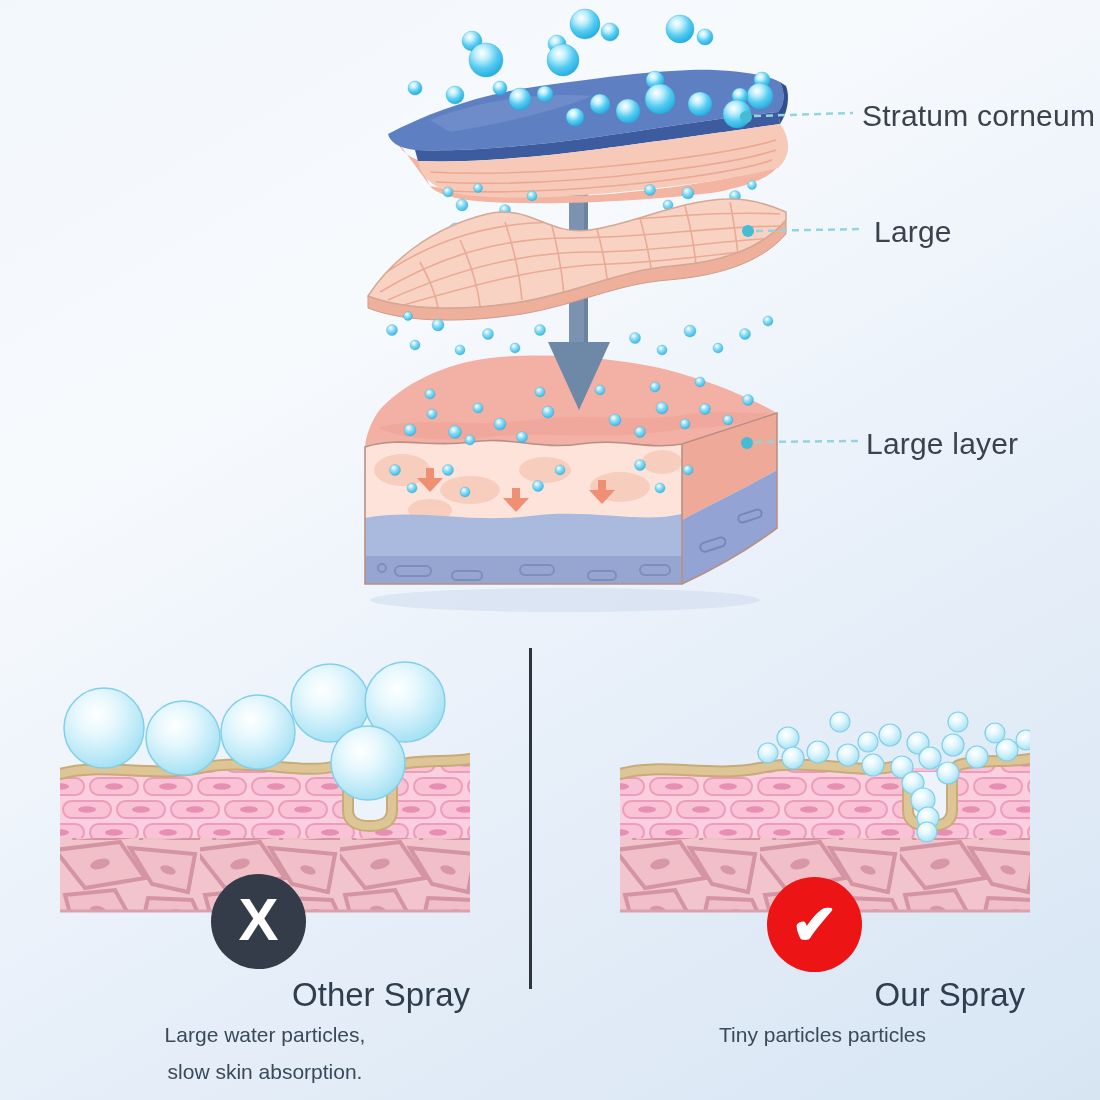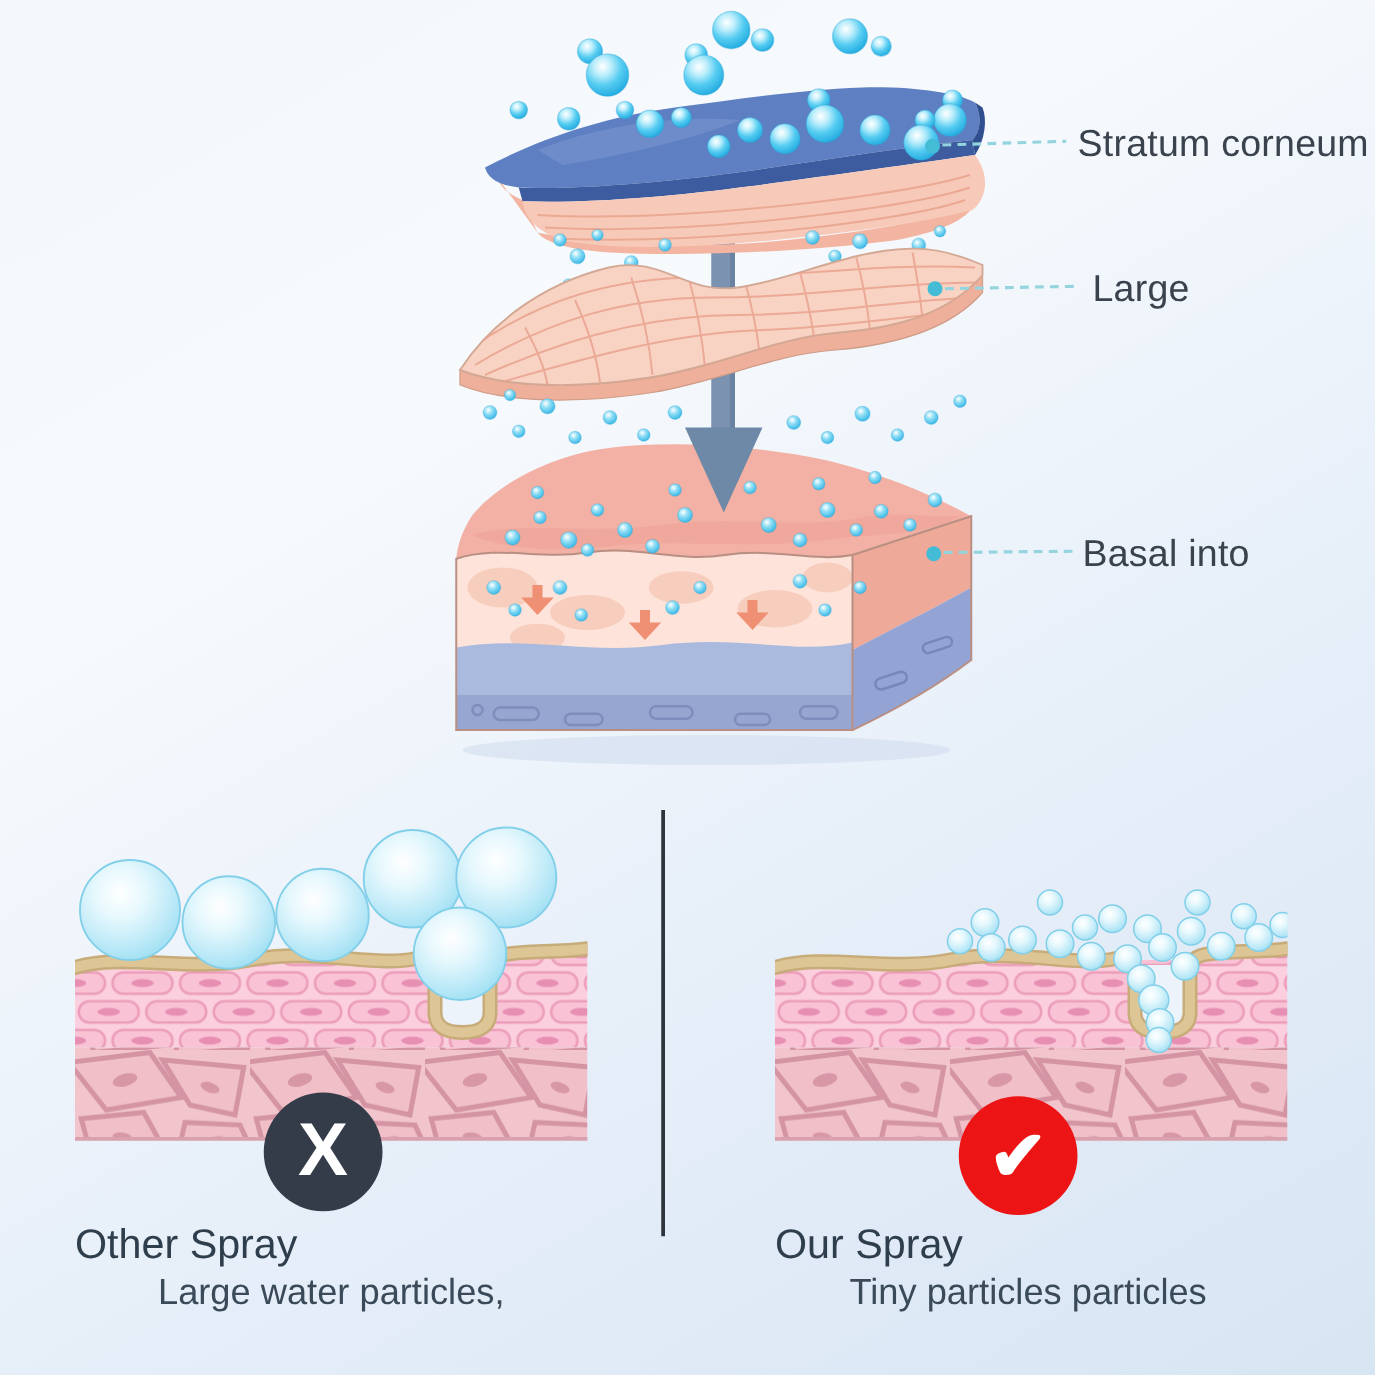--- a/index.html
+++ b/index.html
@@ -7,22 +7,22 @@
     width:1100px;height:1100px;overflow:hidden;position:relative;
     font-family:"Liberation Sans", sans-serif;
     background:linear-gradient(150deg,#f2f7fc 0%,#f7fafd 30%,#e7eff9 62%,#d7e5f3 100%);
   }
   .abs{position:absolute;}
   .layer-label{
     font-size:30px;color:#3a424d;letter-spacing:.2px;white-space:nowrap;
   }
   .divider{width:3px;background:#2e343c;}
   .panel{width:410px;height:262px;}
-  .caption-title{font-size:33px;color:#2f3e4c;text-align:left;white-space:nowrap;}
-  .caption-desc{font-size:29px;color:#3a4a58;text-align:center;line-height:37px;white-space:nowrap;}
+  .caption-title{font-size:33px;color:#2f3e4c;text-align:right;white-space:nowrap;}
+  .caption-desc{font-size:21px;color:#3a4a58;text-align:center;line-height:37px;white-space:nowrap;}
   .badge{
     width:95px;height:95px;border-radius:50%;display:flex;align-items:center;justify-content:center;
   }
   .badge .glyph{color:#ffffff;font-weight:800;}
   .badge-x .glyph{font-size:60px;transform:translateY(-2px);}
   .badge-check .glyph{font-size:56px;font-weight:700;}
   svg{display:block;}
 </style>
 </head>
 <body>
@@ -255,21 +255,21 @@
     <line x1="754" y1="116" x2="853" y2="113" stroke="#93d4de" stroke-width="2.5" stroke-dasharray="7 5"></line>
     <circle cx="748" cy="231" r="6" fill="#45bcd6"></circle>
     <line x1="756" y1="231" x2="862" y2="229" stroke="#93d4de" stroke-width="2.5" stroke-dasharray="7 5"></line>
     <circle cx="747" cy="443" r="6" fill="#45bcd6"></circle>
     <line x1="755" y1="442" x2="858" y2="441" stroke="#93d4de" stroke-width="2.5" stroke-dasharray="7 5"></line>
   </g>
 </svg>
 
 <div class="abs layer-label" style="left:862px;top:99px">Stratum corneum</div>
 <div class="abs layer-label" style="left:874px;top:215px">Large</div>
-<div class="abs layer-label" style="left:866px;top:427px">Basal into</div>
+<div class="abs layer-label" style="left:866px;top:427px">Large layer</div>
 
 <div class="abs divider" style="left:529px;top:648px;height:341px"></div>
 
 <div class="abs" style="left:60px;top:660px">
   <svg class="panel" viewBox="0 0 410 262">
     <g>
       <path d="M0,116 C40,104 90,120 140,110 C190,100 240,116 278,108 L332,108 C350,104 380,106 410,102 L410,178 L0,178 Z" fill="url(#pA)"></path>
       <rect x="0" y="178" width="410" height="74" fill="url(#pB)"></rect>
       <line x1="0" y1="251" x2="410" y2="251" stroke="#d9a0ad" stroke-width="3"></line>
       <path d="M292,112 L292,150 Q292,170 310,170 Q328,170 328,150 L328,112 Z" fill="#edf3fb"></path>
@@ -285,20 +285,21 @@
       <circle cx="308" cy="103" r="37" fill="url(#gBub)"></circle>
     </g>
   </svg>
 </div>
 <div class="abs badge badge-x" style="left: 211px; top: 874px; background: rgb(52, 60, 73);">
   <span class="glyph">X</span>
 </div>
 <div class="abs caption-title" style="left:60px;top:976px;width:410px">Other Spray</div>
 <div class="abs caption-desc" style="left:35px;top:1016px;width:460px">
   <div>Large water particles,</div>
+  <div>slow skin absorption.</div>
 </div>
 
 <div class="abs" style="left:620px;top:660px">
   <svg class="panel" viewBox="0 0 410 262">
     <g>
       <path d="M0,116 C40,104 90,120 140,110 C190,100 240,116 278,108 L332,108 C350,104 380,106 410,102 L410,178 L0,178 Z" fill="url(#pA)"></path>
       <rect x="0" y="178" width="410" height="74" fill="url(#pB)"></rect>
       <line x1="0" y1="251" x2="410" y2="251" stroke="#d9a0ad" stroke-width="3"></line>
       <path d="M292,112 L292,150 Q292,170 310,170 Q328,170 328,150 L328,112 Z" fill="#edf3fb"></path>
       <path d="M0,114 C40,102 90,118 140,108 C190,98 240,114 272,107 C284,105 288,110 288,120 L288,150 Q288,166 310,166 Q332,166 332,150 L332,116 C332,107 338,104 348,103 C370,100 392,102 410,99" fill="none" stroke="#c7ab78" stroke-width="12" stroke-linecap="round"></path>

